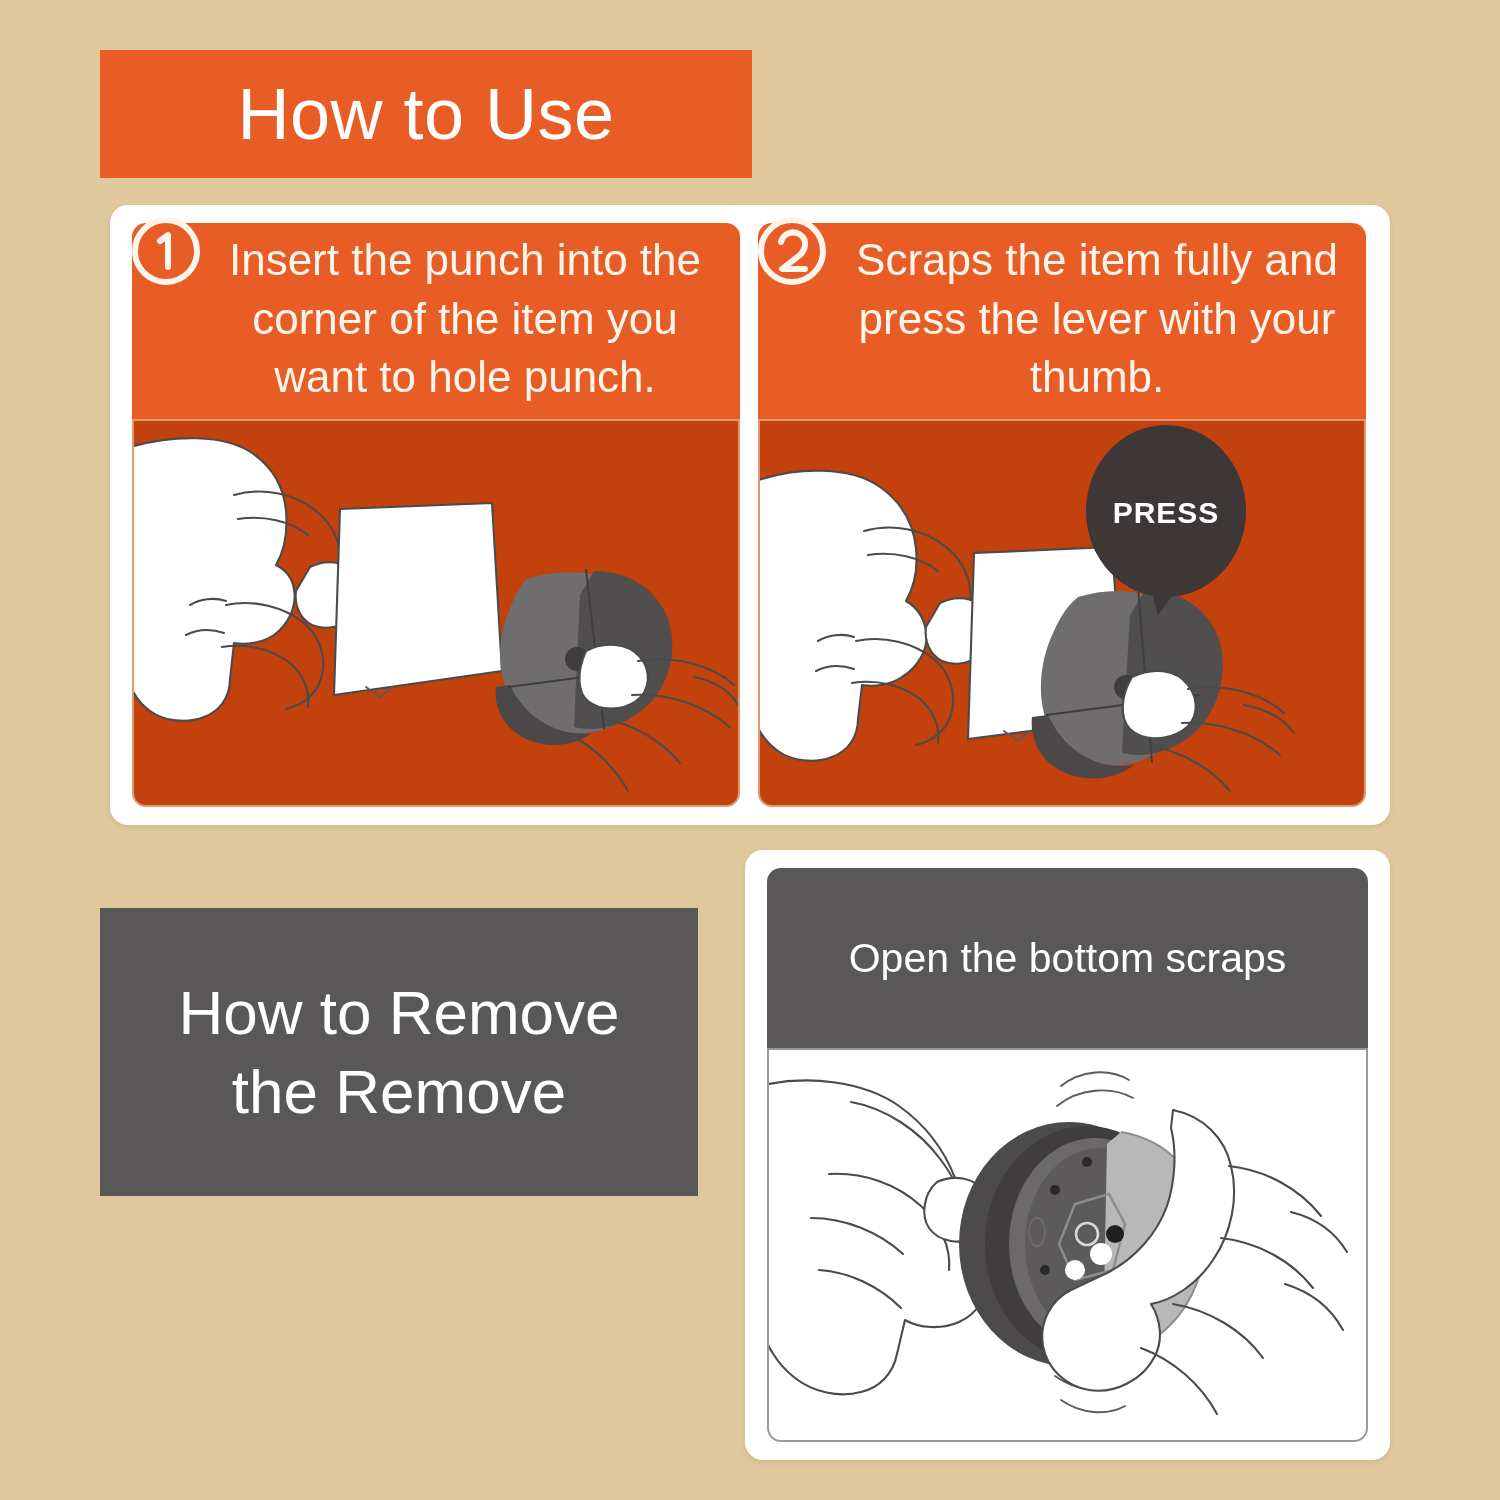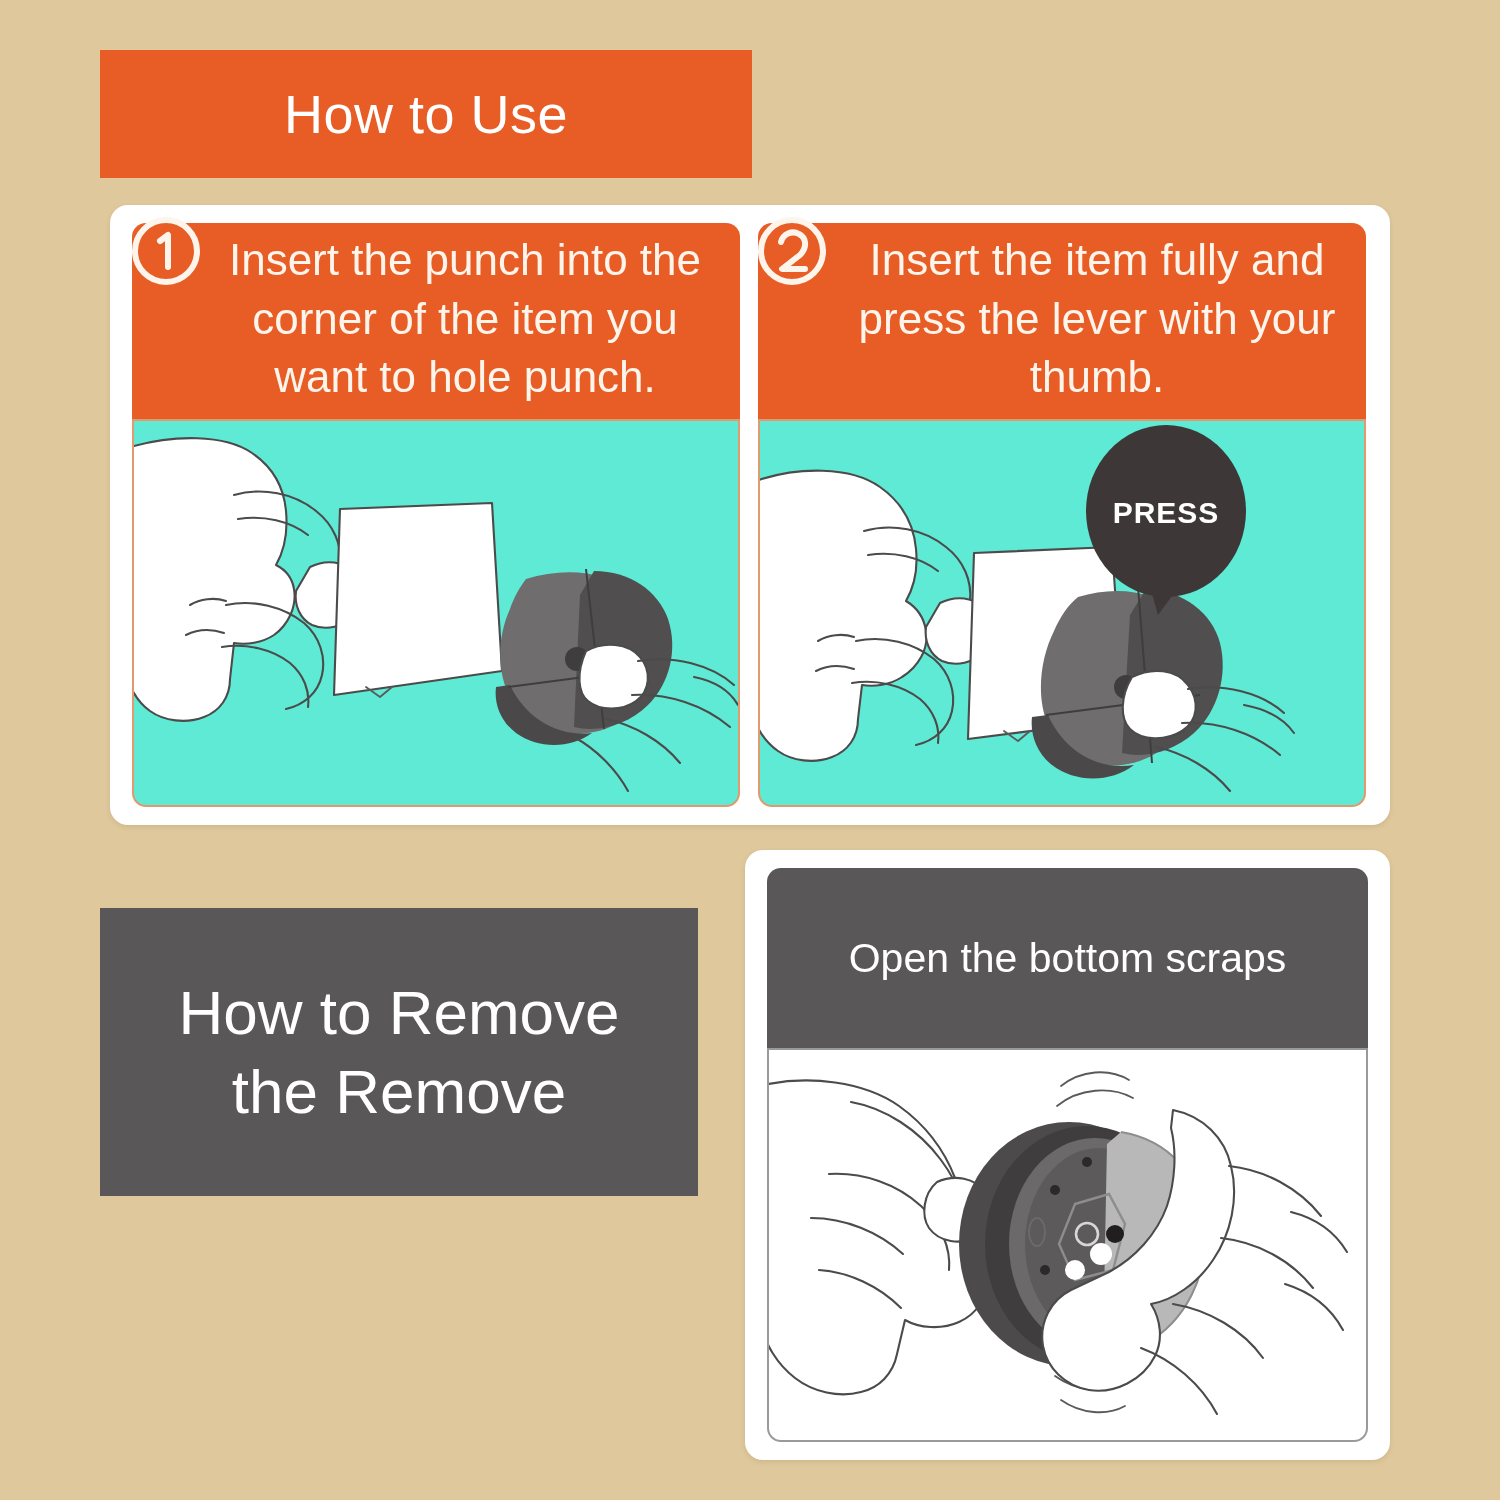--- a/index.html
+++ b/index.html
@@ -12,21 +12,21 @@
   }
 
   
   .title-banner{
     position:absolute; left:100px; top:50px;
     width:652px; height:128px;
     background:#e85d25;
     display:flex; align-items:center; justify-content:center;
   }
   .title-banner .txt{
-    color:#ffffff; font-size:54px; font-weight:400; line-height:1;
+    color:#ffffff; font-size:72px; font-weight:400; line-height:1;
     letter-spacing:0.5px;
   }
 
   
   .card{
     position:absolute;
     background:#ffffff;
     border-radius:18px;
     box-shadow:0 2px 5px rgba(120,100,60,.18);
   }
@@ -58,21 +58,21 @@
   .badge{
     position:absolute; left:-8px; top:-14px;
     width:84px; height:84px;
     display:flex; align-items:center; justify-content:center;
   }
   .badge svg{ width:84px; height:84px; display:block; }
 
   .illus{
     position:relative;
     width:100%; height:388px;
-    background:#5eead4;
+    background:#c2410c;
     border:2px solid #e09a6e;
     border-radius:0 0 14px 14px;
     overflow:hidden;
   }
   .illus svg{ width:100%; height:100%; display:block; }
 
   
   .gray-banner{
     position:absolute; left:100px; top:908px;
     width:598px; height:288px;
@@ -189,21 +189,21 @@
   </div>
 
   <div class="step" id="step-2">
     <div class="step-header">
       <span class="badge">
         <svg viewBox="0 0 84 84">
           <circle cx="42" cy="42" r="31" fill="none" stroke="#fdf5ec" stroke-width="6"></circle>
           <path d="M31 33 C33 25 42 21 49 25 C57 29 57 39 50 46 L32 60 L55 60" fill="none" stroke="#fdf5ec" stroke-width="6" stroke-linecap="round" stroke-linejoin="round"></path>
         </svg>
       </span>
-      <span class="head-txt">Insert the item fully and press the lever with your thumb.</span>
+      <span class="head-txt">Scraps the item fully and press the lever with your thumb.</span>
     </div>
 
     <div class="illus">
       <svg viewBox="0 0 604 388" preserveAspectRatio="xMidYMid slice">
 
         <path class="skin" d="M-10 64 C38 46 92 48 120 68 C144 85 154 108 156 130
                               C158 150 154 168 146 182
                               C156 188 164 198 166 212
                               C169 230 158 248 142 258
                               C130 266 114 268 102 266

